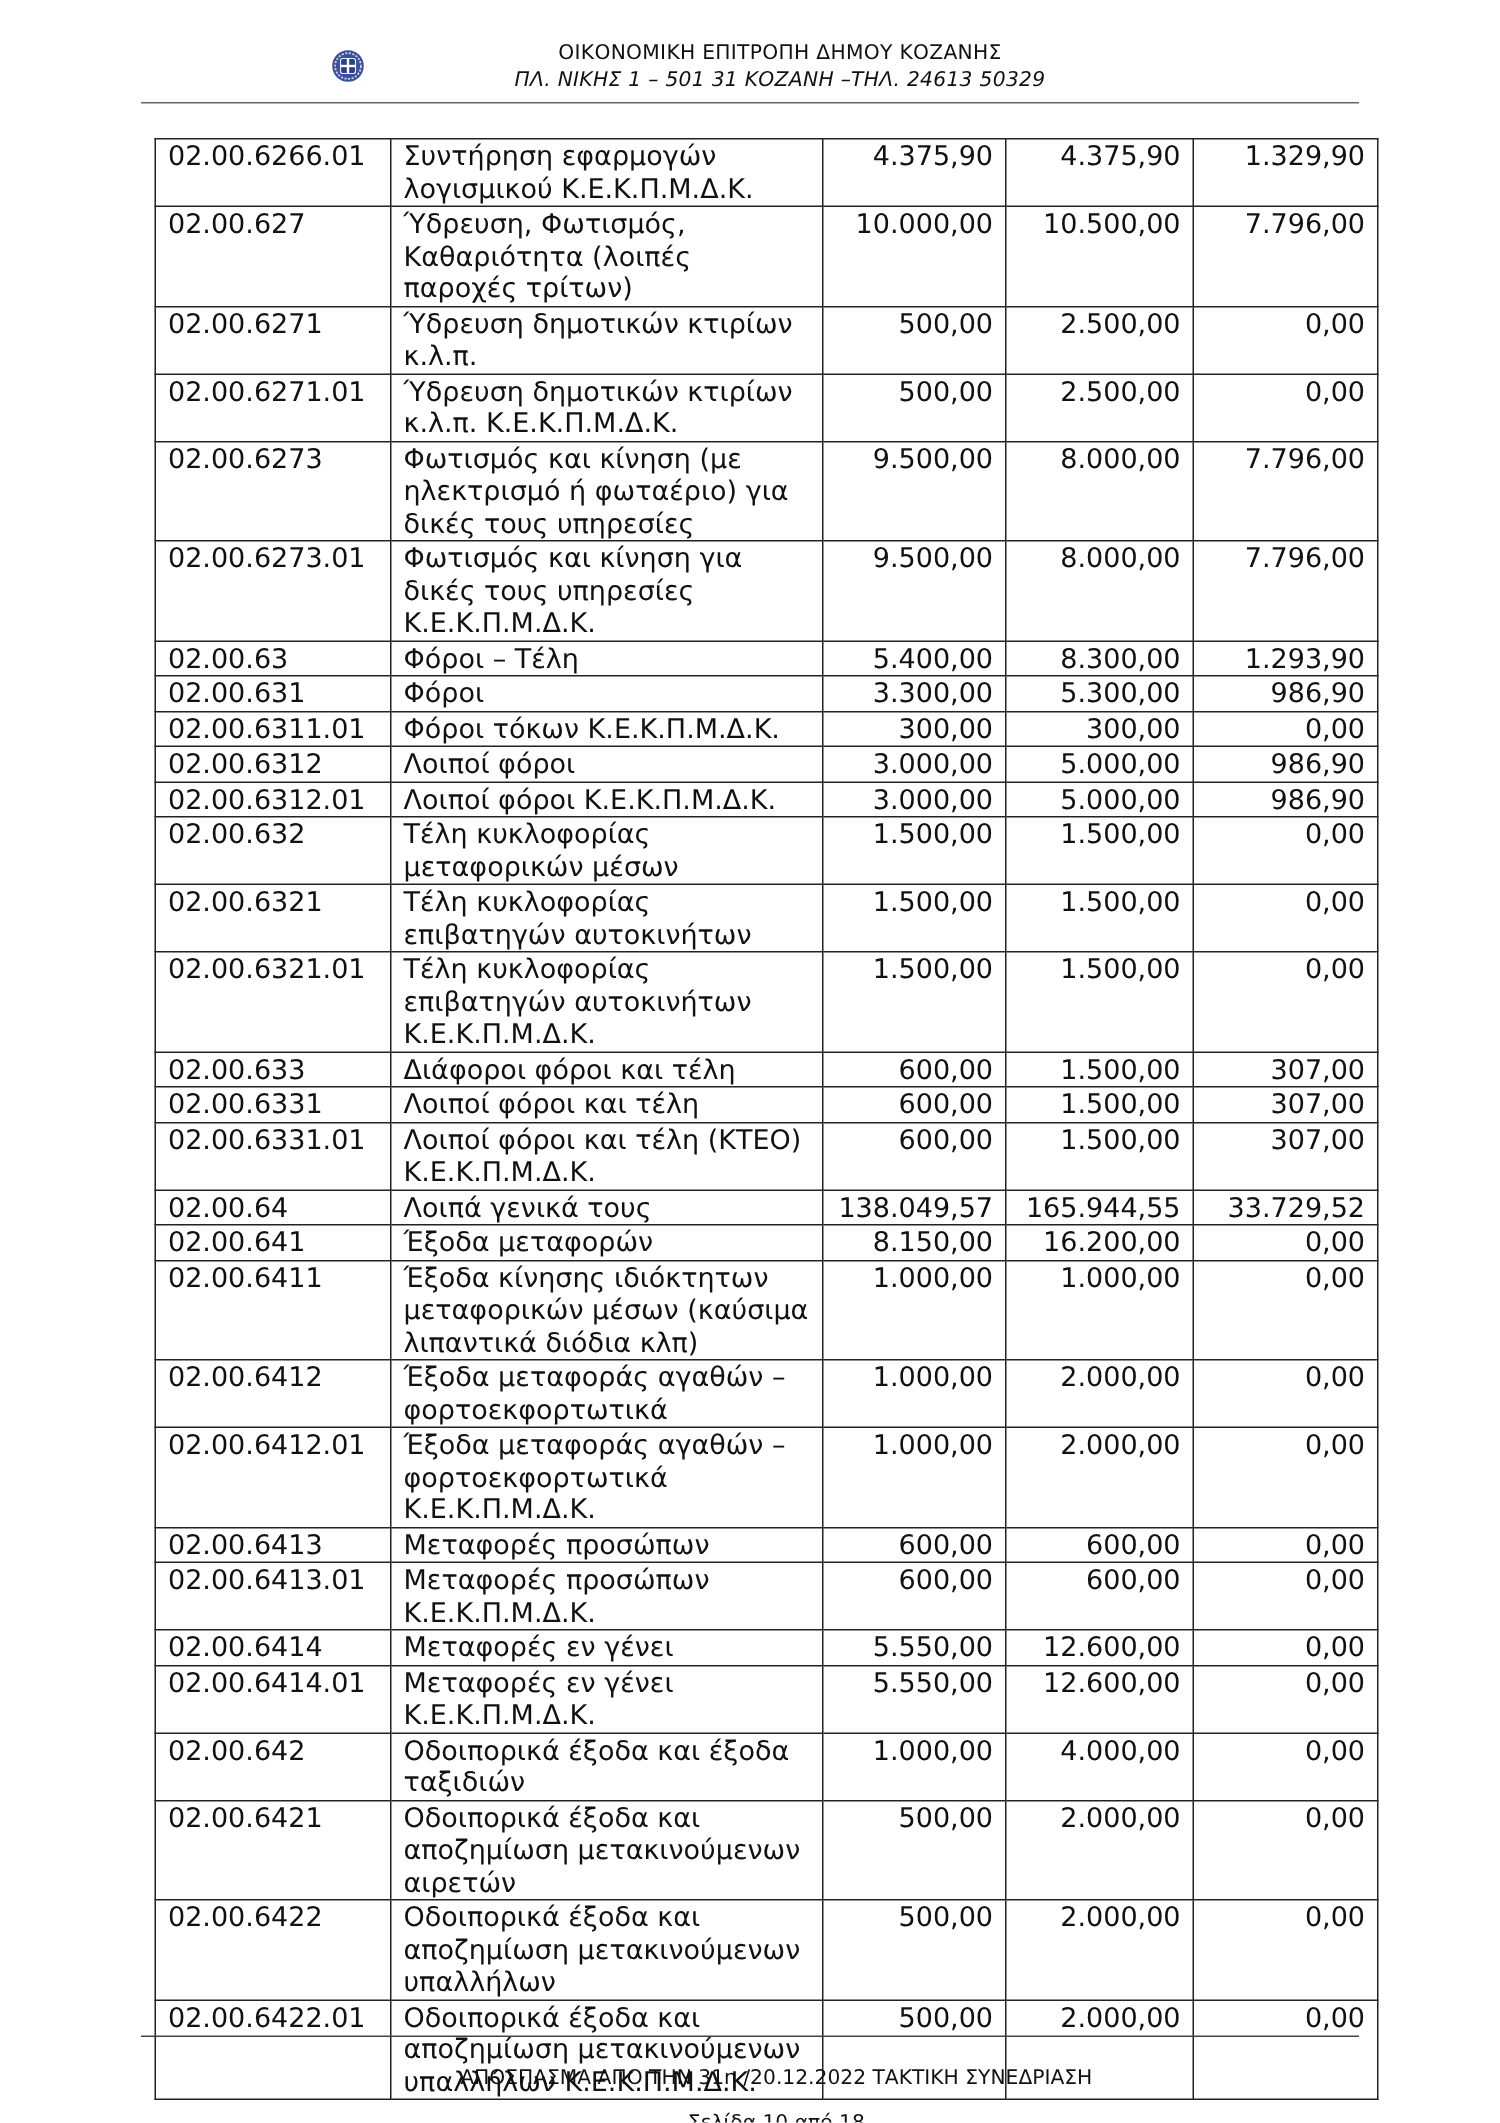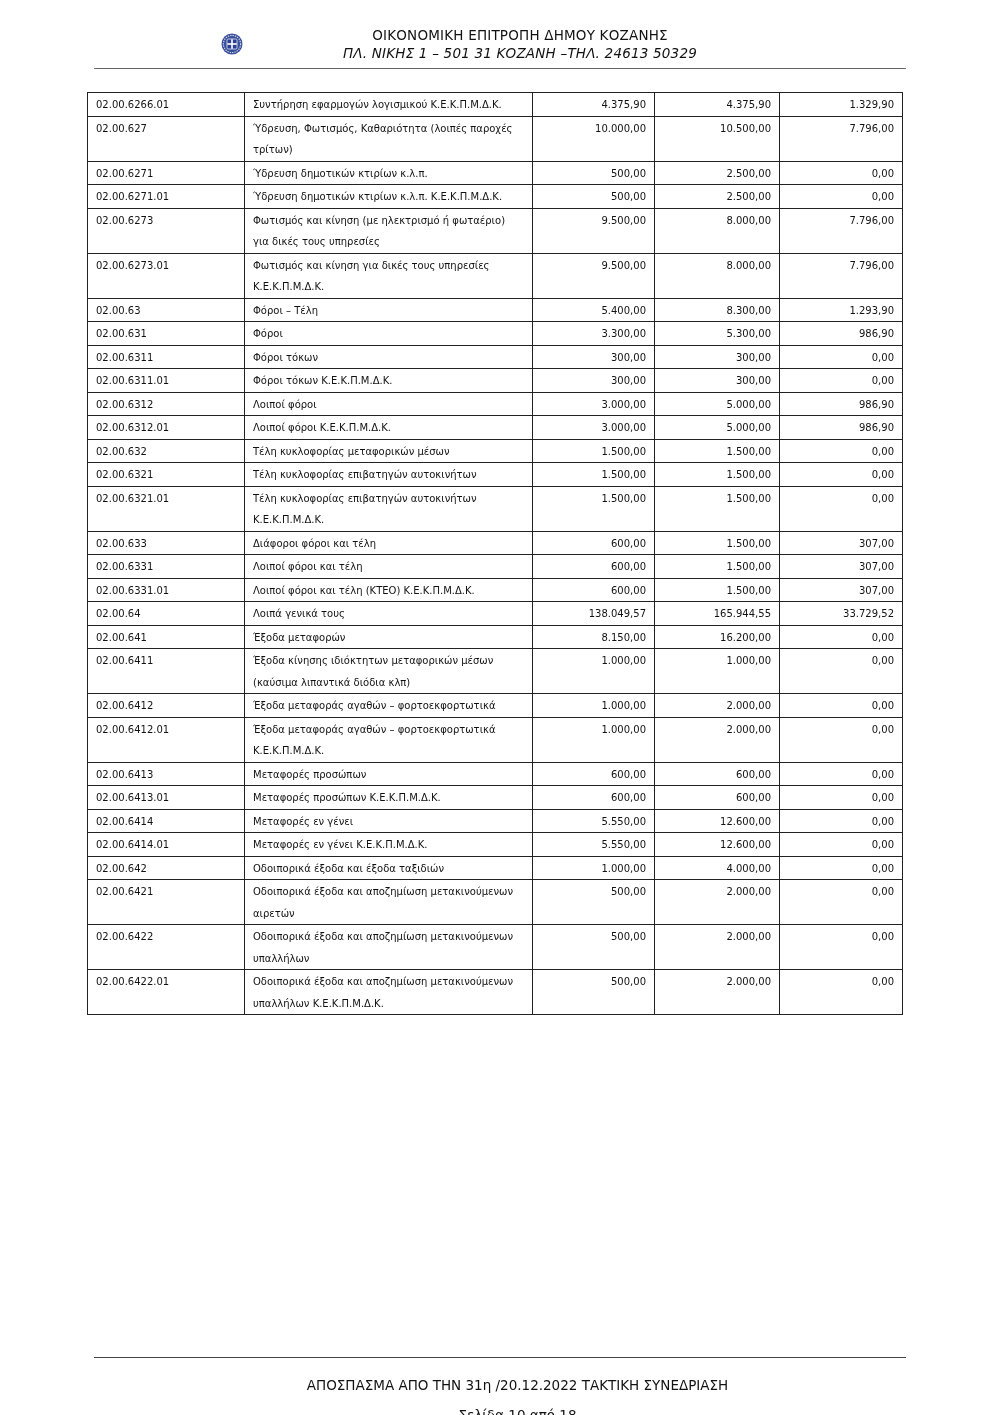--- a/index.html
+++ b/index.html
@@ -14,23 +14,23 @@
   .header .line1 { padding-left: 40px; }
   .header .line2 { padding-left: 40px; font-style: italic; }
   .emblem {
     position: absolute; left: 221px; top: 33px; width: 22px; height: 22px;
   }
   .header-rule {
     position: absolute; left: 94px; top: 68px; width: 812px; height: 0;
     border-top: 1px solid #666;
   }
   table.budget {
-    position: absolute; left: 87px; top: 92px; width: 815px;
+    position: absolute; left: 103px; top: 92px; width: 815px;
     border-collapse: collapse; table-layout: fixed;
-    font-size: 10px; line-height: 21.5px;
+    font-size: 18px; line-height: 21.5px;
   }
   table.budget td {
     border: 1px solid #222; vertical-align: top;
     padding: 1px 8px 0 8px;
   }
   col.c-code { width: 157px; }
   col.c-desc { width: 288px; }
   col.c-v1 { width: 122px; }
   col.c-v2 { width: 125px; }
   col.c-v3 { width: 123px; }
@@ -122,27 +122,20 @@
         <td class="num">1.293,90</td>
       </tr>
       <tr>
         <td class="code">02.00.631</td>
         <td class="desc">Φόροι</td>
         <td class="num">3.300,00</td>
         <td class="num">5.300,00</td>
         <td class="num">986,90</td>
       </tr>
       <tr>
-        <td class="code">02.00.6311</td>
-        <td class="desc">Φόροι τόκων</td>
-        <td class="num">300,00</td>
-        <td class="num">300,00</td>
-        <td class="num">0,00</td>
-      </tr>
-      <tr>
         <td class="code">02.00.6311.01</td>
         <td class="desc">Φόροι τόκων Κ.Ε.Κ.Π.Μ.Δ.Κ.</td>
         <td class="num">300,00</td>
         <td class="num">300,00</td>
         <td class="num">0,00</td>
       </tr>
       <tr>
         <td class="code">02.00.6312</td>
         <td class="desc">Λοιποί φόροι</td>
         <td class="num">3.000,00</td>

